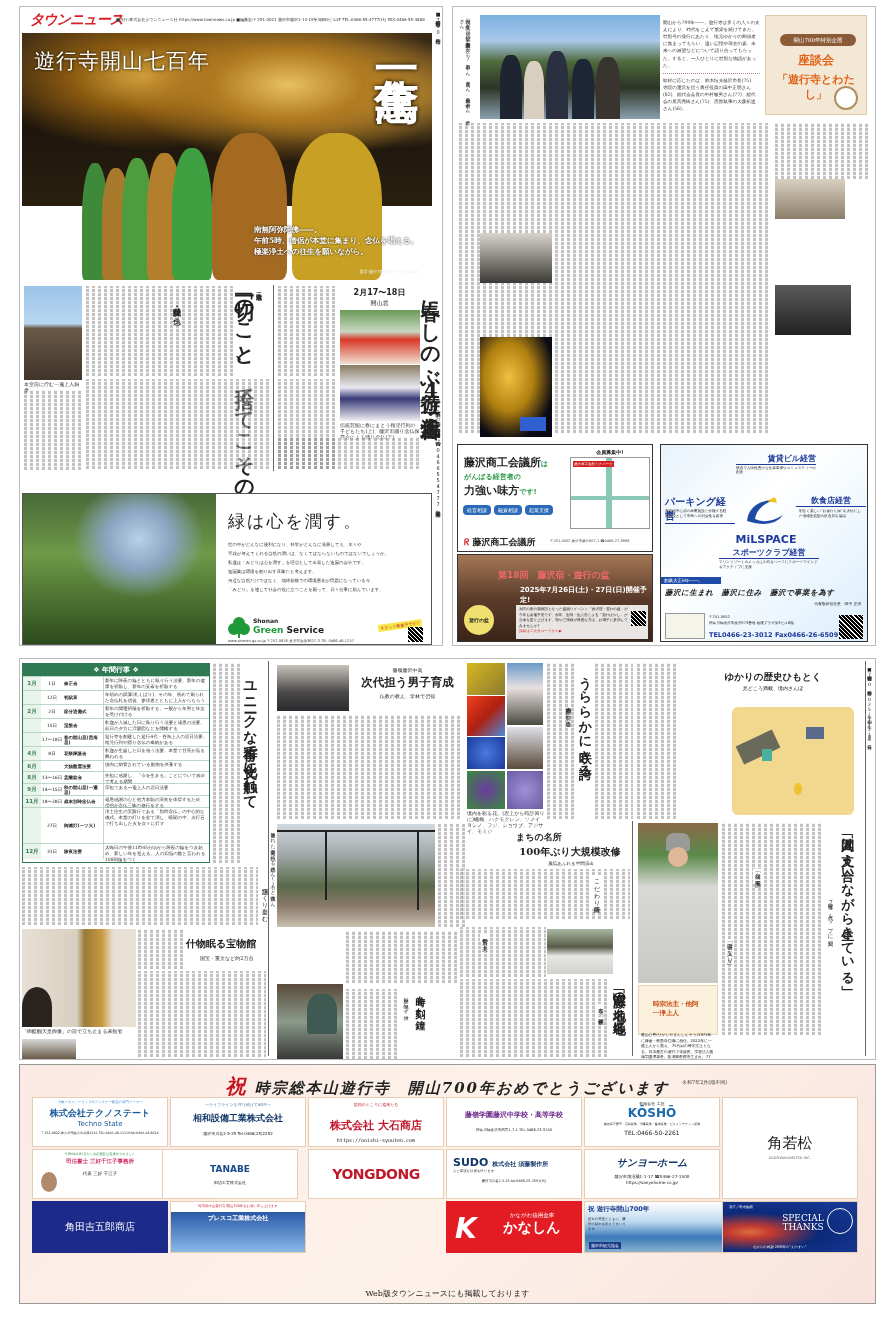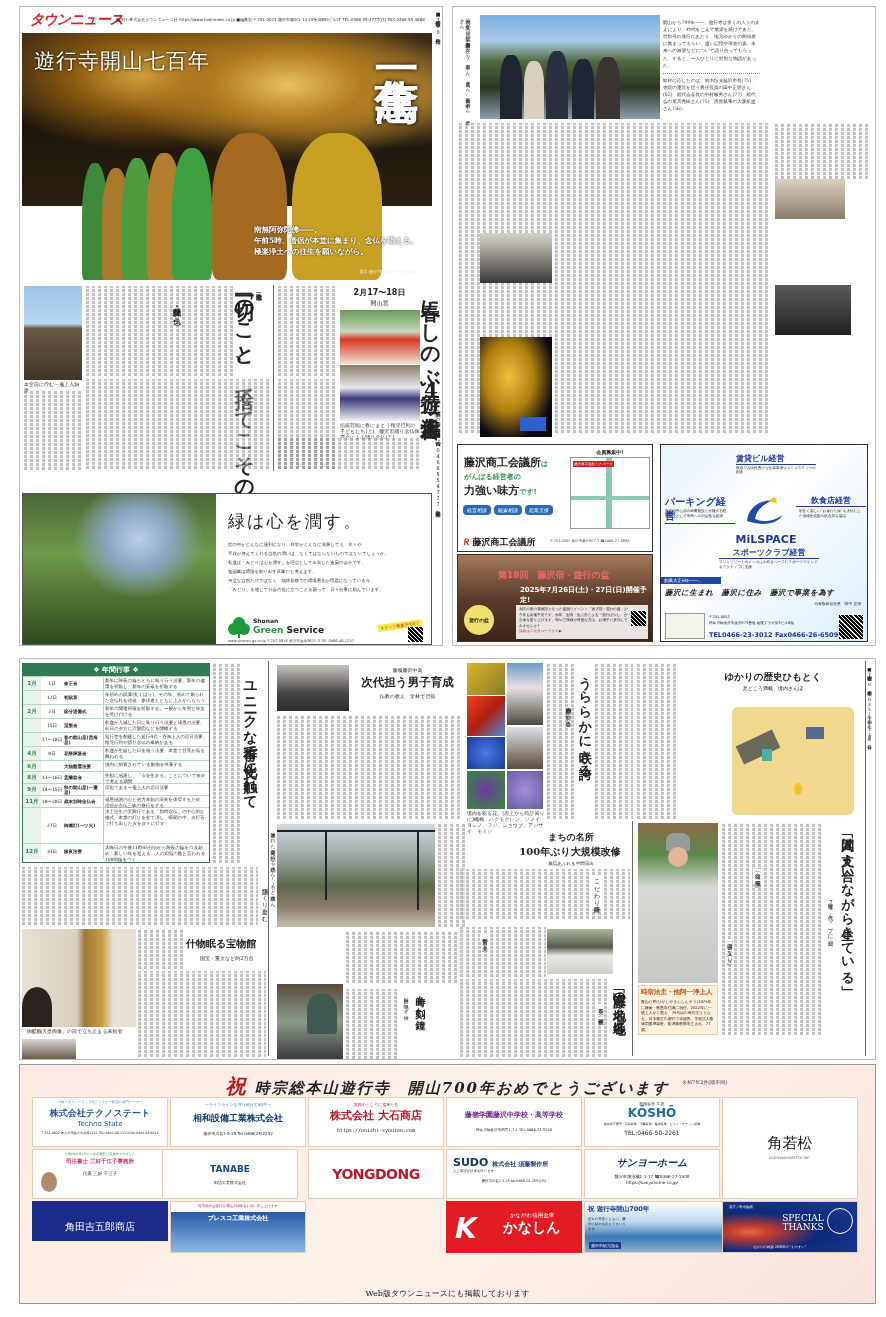--- a/index.html
+++ b/index.html
@@ -140,20 +140,26 @@
     <div style="position:absolute;left:44px;top:46px;width:20px;height:58px;background:#d8cfc0;border-radius:40% 40% 0 0;"></div>
     <div style="position:absolute;left:66px;top:36px;width:22px;height:68px;background:#2a3040;border-radius:40% 40% 0 0;"></div>
     <div style="position:absolute;left:92px;top:44px;width:22px;height:60px;background:#1e2636;border-radius:40% 40% 0 0;"></div>
     <div style="position:absolute;left:116px;top:42px;width:24px;height:62px;background:#3a3430;border-radius:40% 40% 0 0;"></div>
   </div>
   <div class="vtext cap" style="position:absolute;left:6px;top:8px;height:104px;">境内の紅葉を背に笑顔の座談会参加者(左から)田中さん、尾高さん、鈴木市長、中村さん、大森さん</div>
   <div class="lead">
     <p>開山から700年――。遊行寺は多くの人々の支えにより、時代をこえて繁栄を続けてきた。特別号の発行にあたり、地元ゆかりの関係者に集まってもらい、遠い記憶や現在の姿、未来への展望などについて語り合ってもらった。すると、一人ひとりに特別な物語があった。</p>
     <p style="margin-top:4px;border-top:1px dotted #a88;padding-top:3px;">取材に応じたのは、鈴木恒夫藤沢市長(75)、寺院の運営を担う責任役員の田中正明さん(82)、総代会会長の中村敏男さん(77)、総代会の尾高秀樹さん(75)、庶務執事の大森拓道さん(56)。</p>
   </div>
+  <div class="zadan-box">
+    <div class="zadan-tag">開山700年特別企画</div>
+    <div class="zadan-t1">座談会</div>
+    <div class="zadan-t2">「遊行寺とわたし」</div>
+    <div style="position:absolute;right:8px;bottom:4px;width:24px;height:24px;border-radius:50%;border:2px solid #b09060;background:#fff;"></div>
+  </div>
   <div class="bodytxt" style="left:6px;top:116px;width:310px;height:310px;"></div>
   <div class="bodytxt" style="left:322px;top:116px;width:94px;height:56px;"></div>
   <div class="photo" style="left:322px;top:172px;width:70px;height:40px;background:linear-gradient(180deg,#dad0c0,#8a7e6a);"></div>
   <div class="photo" style="left:27px;top:226px;width:72px;height:50px;background:linear-gradient(180deg,#d8d4cc,#3c3a36);"></div>
   <div class="photo" style="left:322px;top:278px;width:76px;height:50px;background:linear-gradient(180deg,#5a5a5a,#222);"></div>
   <div class="photo" style="left:27px;top:330px;width:72px;height:100px;background:radial-gradient(ellipse at 40% 40%,#f0c040 0%,#b08010 40%,#0a0a14 75%);">
     <div style="position:absolute;left:40px;top:80px;width:26px;height:14px;background:#3060d0;"></div>
   </div>
 
   <div class="cci">
@@ -178,21 +184,21 @@
     <div style="position:absolute;left:62px;top:30px;color:#fff;font-size:7px;font-weight:bold;font-family:'DejaVu Sans',sans-serif;">2025年7月26日(土)・27日(日)開催予定!</div>
     <div style="position:absolute;left:6px;top:50px;width:30px;height:30px;border-radius:50%;background:#f0e070;color:#222;font-size:5px;font-weight:bold;display:flex;align-items:center;justify-content:center;">遊行の盆</div>
     <div style="position:absolute;left:58px;top:50px;width:132px;height:34px;background:rgba(255,255,255,.88);font-size:3.6px;line-height:1.55;padding:2px 20px 2px 3px;font-family:'DejaVu Sans',sans-serif;">
       <span>湘南の夏の風物詩となった盆踊りイベント「藤沢宿・遊行の盆」が今年も開催予定です。例年、生唄・生演奏による「遊行ばやし」が会場を盛り上げます。唄や三味線が得意な方は、お囃子に参加してみませんか?</span>
       <div style="color:#d02020;">詳細は二次元コードから▶</div>
       <div style="position:absolute;right:2px;top:6px;width:15px;height:15px;background:repeating-linear-gradient(45deg,#000 0 2px,#fff 2px 3px);"></div>
     </div>
   </div>
 
   <div class="mil">
-    <div style="position:absolute;left:75px;top:8px;width:80px;text-align:left;color:#1e3a9a;font-weight:bold;font-size:8px;font-family:'DejaVu Sans',sans-serif;border-bottom:1px solid #1e3a9a;">賃貸ビル経営</div>
+    <div style="position:absolute;left:75px;top:8px;width:80px;text-align:right;color:#1e3a9a;font-weight:bold;font-size:8px;font-family:'DejaVu Sans',sans-serif;border-bottom:1px solid #1e3a9a;">賃貸ビル経営</div>
     <div style="position:absolute;left:75px;top:21px;width:80px;font-size:3.6px;font-family:'DejaVu Sans',sans-serif;">快適で人間性豊かな仕事環境やコミュニティーの創造</div>
     <div style="position:absolute;left:4px;top:50px;width:70px;color:#1e3a9a;font-weight:bold;font-size:10px;font-family:'DejaVu Sans',sans-serif;border-bottom:1px solid #1e3a9a;">パーキング経営</div>
     <div style="position:absolute;left:4px;top:64px;width:64px;font-size:3.6px;font-family:'DejaVu Sans',sans-serif;line-height:1.4;">市街地中心部の商業施設に付随する駐車施設として市民への利便性を確保</div>
     <div style="position:absolute;left:135px;top:50px;width:70px;color:#1e3a9a;font-weight:bold;font-size:8px;font-family:'DejaVu Sans',sans-serif;border-bottom:1px solid #1e3a9a;text-align:center;">飲食店経営</div>
     <div style="position:absolute;left:138px;top:64px;width:64px;font-size:3.6px;font-family:'DejaVu Sans',sans-serif;line-height:1.4;">明るく楽しい“お客行ち県”を大切にした地域密着型の飲食店を展開</div>
     <div style="position:absolute;left:82px;top:50px;width:44px;height:34px;">
       <svg width="44" height="34" viewBox="0 0 44 34">
           <path d="M4 26 Q 6 6 34 4 Q 14 10 12 24 Q 24 30 40 20 Q 30 34 4 26 Z" fill="#1e4aa8"></path>
           <path d="M24 6 l8 -4 l2 6 z" fill="#f2c21a"></path>
         </svg>
@@ -326,36 +332,36 @@
   <div class="vline" style="left:845px;top:2px;height:395px;"></div>
   <div class="vtext" style="position:absolute;left:847px;top:8px;font-size:4.5px;font-family:'DejaVu Sans',sans-serif;">■遊行寺開山700年特別号／2025年(令和7年)2月14日発行</div>
 
   <div class="photo" style="left:257px;top:165px;width:158px;height:103px;background:linear-gradient(180deg,#d0d8e0 0%,#a0a8a8 30%,#5a6a4a 60%,#8a7a6a 80%,#c8c0b0 100%);">
     <div style="position:absolute;left:0;right:0;top:6px;height:2px;background:#222;"></div>
     <div style="position:absolute;left:48px;top:6px;width:2px;height:70px;background:#222;"></div>
     <div style="position:absolute;left:140px;top:6px;width:2px;height:80px;background:#222;"></div>
   </div>
   <div class="vtext cap" style="position:absolute;left:250px;top:170px;height:95px;">改修された庭園を眺める総代さん(右)と住職さん</div>
   <div class="bodytxt" style="left:418px;top:165px;width:28px;height:103px;"></div>
-  <div style="position:absolute;left:496px;top:172px;width:110px;text-align:center;font-size:9px;font-weight:bold;">まちの名所</div>
+  <div style="position:absolute;left:496px;top:172px;width:110px;font-size:9px;font-weight:bold;">まちの名所</div>
   <div style="position:absolute;left:490px;top:186px;width:120px;text-align:center;font-size:10px;font-weight:bold;">100年ぶり大規模改修</div>
   <div style="position:absolute;left:496px;top:202px;width:110px;text-align:center;font-size:4.5px;">風情あふれる空間演出</div>
   <div class="bodytxt" style="left:440px;top:210px;width:170px;height:50px;"></div>
   <div class="vtext" style="position:absolute;left:572px;top:216px;font-size:6px;background:#fff;">こだわり随所に</div>
   <div class="photo" style="left:527px;top:270px;width:66px;height:45px;background:linear-gradient(180deg,#a8b8a0 0%,#5a5a4a 40%,#e8e8e4 60%,#cfcfcb 100%);"></div>
   <div class="bodytxt" style="left:440px;top:268px;width:86px;height:50px;"></div>
   <div class="vtext" style="position:absolute;left:460px;top:275px;font-size:6px;background:#fff;">苦労と工夫</div>
   <div class="vline" style="left:612px;top:162px;height:235px;"></div>
 
   <div class="photo" style="left:618px;top:164px;width:80px;height:160px;background:linear-gradient(180deg,#8a6a48 0%,#5a8a4a 20%,#d8d8d4 40%,#c8c8c4 100%);">
     <div style="position:absolute;left:28px;top:10px;width:24px;height:18px;background:#9a9a98;border-radius:8px 8px 2px 2px;"></div>
     <div style="position:absolute;left:30px;top:24px;width:20px;height:20px;background:#e0b898;border-radius:50%;"></div>
   </div>
   <div style="position:absolute;left:618px;top:326px;width:80px;height:50px;background:#fbf0dc;border:1px solid #e8d4b0;">
-    <div style="color:#c84a10;font-size:6.5px;font-weight:bold;padding:2px;">時宗法主・他阿一浄上人</div>
+    <div style="color:#c84a10;font-size:6.5px;font-weight:bold;padding:14px;">時宗法主・他阿一浄上人</div>
     <div style="font-size:3.8px;padding:0 2px;line-height:1.45;font-family:'DejaVu Sans',sans-serif;">藤山心尊(ひがしやまんしんそう)1973年に鎌倉・教恩寺住職に就任。2022年に一遍上人から数え、75代目の時宗法主となる。日本最古の遊行で寺総長。学校法人藤嶺学園理事長。新潟県長岡市生まれ。77歳。</div>
   </div>
   <div class="bodytxt" style="left:702px;top:164px;width:100px;height:212px;"></div>
   <div class="vtext" style="position:absolute;left:733px;top:210px;font-size:6px;background:#fff;">「縁を大事に」</div>
   <div class="vtext" style="position:absolute;left:705px;top:280px;font-size:6px;background:#fff;">「書は人なり」</div>
   <div class="vtext" style="position:absolute;left:820px;top:170px;font-size:13px;font-weight:bold;line-height:1.1;">「人間は支え合いながら生きている」</div>
   <div class="vtext" style="position:absolute;left:808px;top:240px;font-size:5.5px;">遊行75代・トップに聞く</div>
 
   <div class="bodytxt" style="left:440px;top:320px;width:150px;height:78px;"></div>
   <div class="vtext" style="position:absolute;left:590px;top:325px;font-size:13px;font-weight:bold;background:#fff;">「藤沢」の地名、各地に</div>
@@ -389,21 +395,21 @@
     <div style="font-size:7px;color:#1a5a9a;">Techno State</div>
     <div style="font-size:3.2px;margin-top:3px;">〒252-0822 神奈川県藤沢市葛原1216 TEL:0466-48-1111/FAX:0466-48-8626</div>
   </div>
   <div class="adcell" style="left:150px;top:32px;width:136px;height:50px;">
     <div style="font-size:4px;color:#3a6aa0;margin-top:4px;">―ライフラインを守り続けて60年―</div>
     <div style="font-size:9px;font-weight:bold;color:#12366a;margin-top:5px;">相和設備工業株式会社</div>
     <div style="font-size:4px;margin-top:6px;">藤沢市川名2-5-25 Tel.0466(25)2252</div>
   </div>
   <div class="adcell" style="left:288px;top:32px;width:136px;height:50px;">
     <div style="font-size:4px;color:#c0182a;margin-top:4px;">笑顔のところに福来たる</div>
-    <div style="font-size:11px;font-weight:bold;color:#c0182a;margin-top:1px;">株式会社 大石商店</div>
+    <div style="font-size:11px;font-weight:bold;color:#c0182a;margin-top:11px;">株式会社 大石商店</div>
     <div style="font-size:5px;margin-top:4px;font-family:'DejaVu Sans Mono',monospace;">https://ooishi-syouten.com</div>
   </div>
   <div class="adcell" style="left:426px;top:32px;width:136px;height:50px;">
     <div style="font-size:7px;font-weight:bold;color:#6a2a8a;margin-top:12px;">藤嶺学園藤沢中学校・高等学校</div>
     <div style="font-size:3.6px;margin-top:8px;">神奈川県藤沢市西富1-7-1 TEL 0466-23-3150</div>
   </div>
   <div class="adcell" style="left:564px;top:32px;width:136px;height:50px;">
     <div style="font-size:4px;margin-top:3px;">有限会社 工匠</div>
     <div style="font-size:12px;font-weight:bold;color:#1a6ab0;">KŌSHŌ</div>
     <div style="font-size:3px;margin-top:2px;">建物保守管理・清掃業務・消毒業務・警備業務・ビルメンテナンス業務</div>
@@ -430,21 +436,21 @@
   <div class="adcell" style="left:426px;top:84px;width:136px;height:50px;">
     <div style="font-size:11px;font-weight:bold;color:#12366a;margin-top:6px;text-align:left;padding-left:6px;"><span>SUDO</span> <span style="font-size:6px;">株式会社 須藤製作所</span></div>
     <div style="font-size:3.4px;text-align:left;padding-left:6px;">人と環境が技術を作ります</div>
     <div style="font-size:3.4px;margin-top:6px;">藤沢市川名2-3-25 tel:0466-25-2551(代)</div>
   </div>
   <div class="adcell" style="left:564px;top:84px;width:136px;height:50px;">
     <div style="font-size:10px;font-weight:bold;font-style:italic;color:#12366a;margin-top:6px;">サンヨーホーム</div>
     <div style="font-size:4.2px;margin-top:4px;line-height:1.4;padding:0 6px;">藤沢市鵠沼橘1-1-17 ☎0466-27-1500 https://sanyohome.co.jp/</div>
   </div>
 
-  <div class="adcell" style="left:12px;top:136px;width:136px;height:40px;background:#1c2a8a;border-color:#1c2a8a;">
+  <div class="adcell" style="left:12px;top:136px;width:136px;height:52px;background:#1c2a8a;border-color:#1c2a8a;">
     <div style="font-size:10px;color:#fff;margin-top:18px;font-family:'DejaVu Serif',serif;">角田吉五郎商店</div>
   </div>
   <div class="adcell" style="left:150px;top:136px;width:136px;height:52px;background:linear-gradient(180deg,#fff 0 10px,#2a5aa8 10px,#8ab8e8 100%);">
     <div style="font-size:3.4px;color:#c0182a;margin-top:2px;">時宗総本山遊行寺 開山700年をお祝い申し上げます</div>
     <div style="font-size:6px;color:#fff;font-weight:bold;margin-top:6px;">プレスコ工業株式会社</div>
   </div>
   <div class="adcell" style="left:426px;top:136px;width:136px;height:52px;background:#e31b23;border-color:#e31b23;">
     <div style="font-size:5.5px;color:#fff;margin-top:10px;padding-left:36px;">かながわ信用金庫</div>
     <div style="font-size:14px;color:#fff;font-weight:bold;padding-left:36px;">かなしん</div>
     <div style="position:absolute;left:8px;top:10px;font-size:28px;color:#fff;font-weight:bold;font-style:italic;">K</div>

